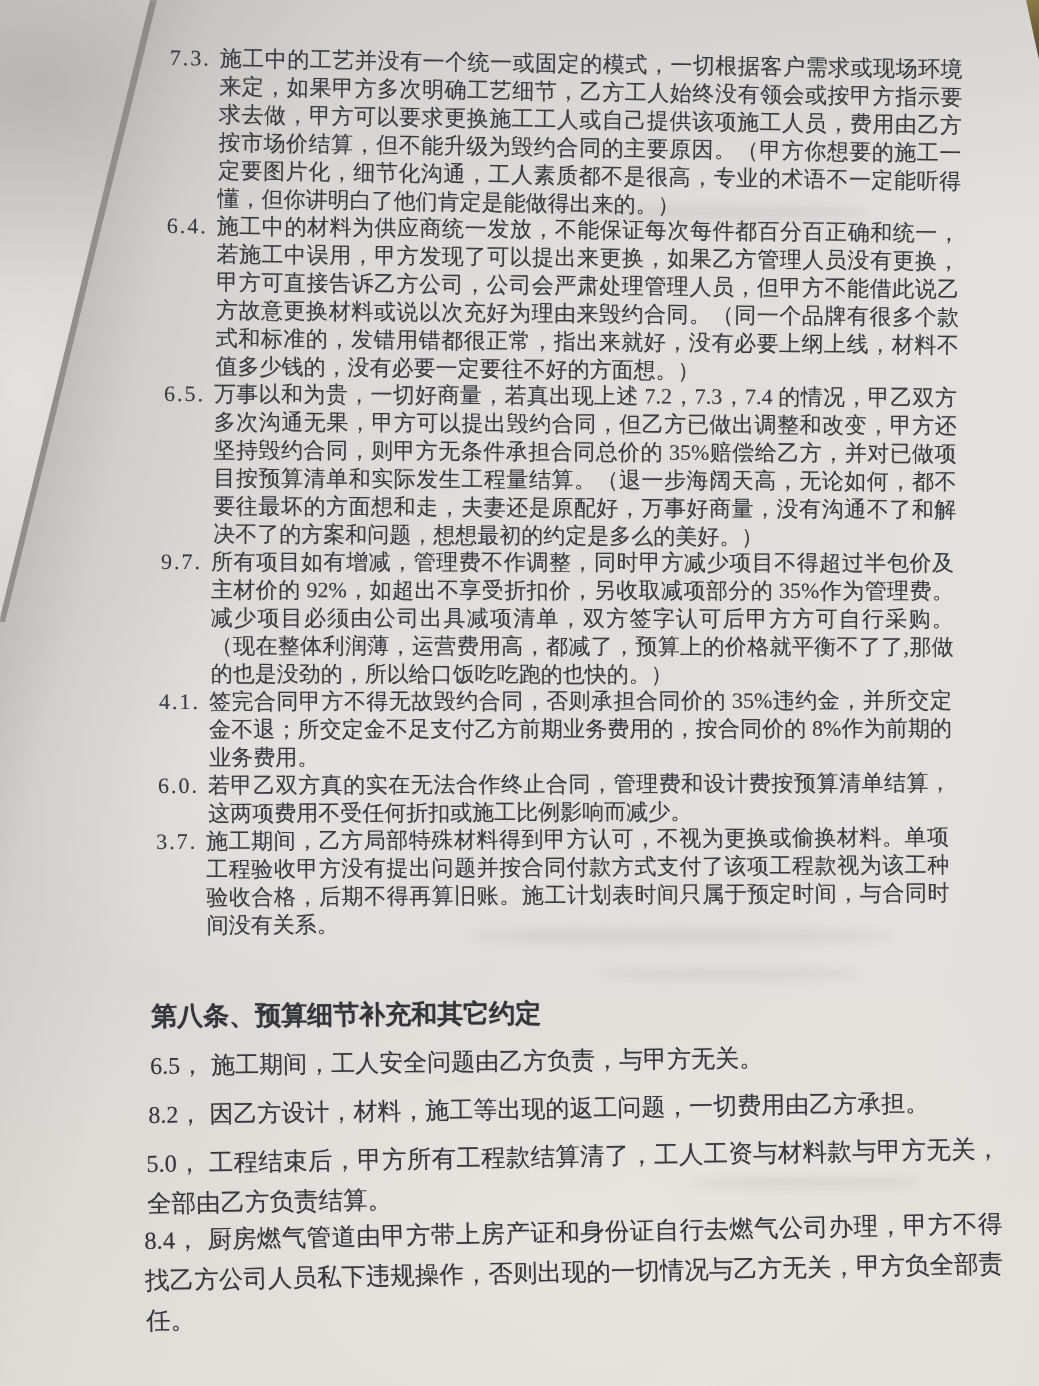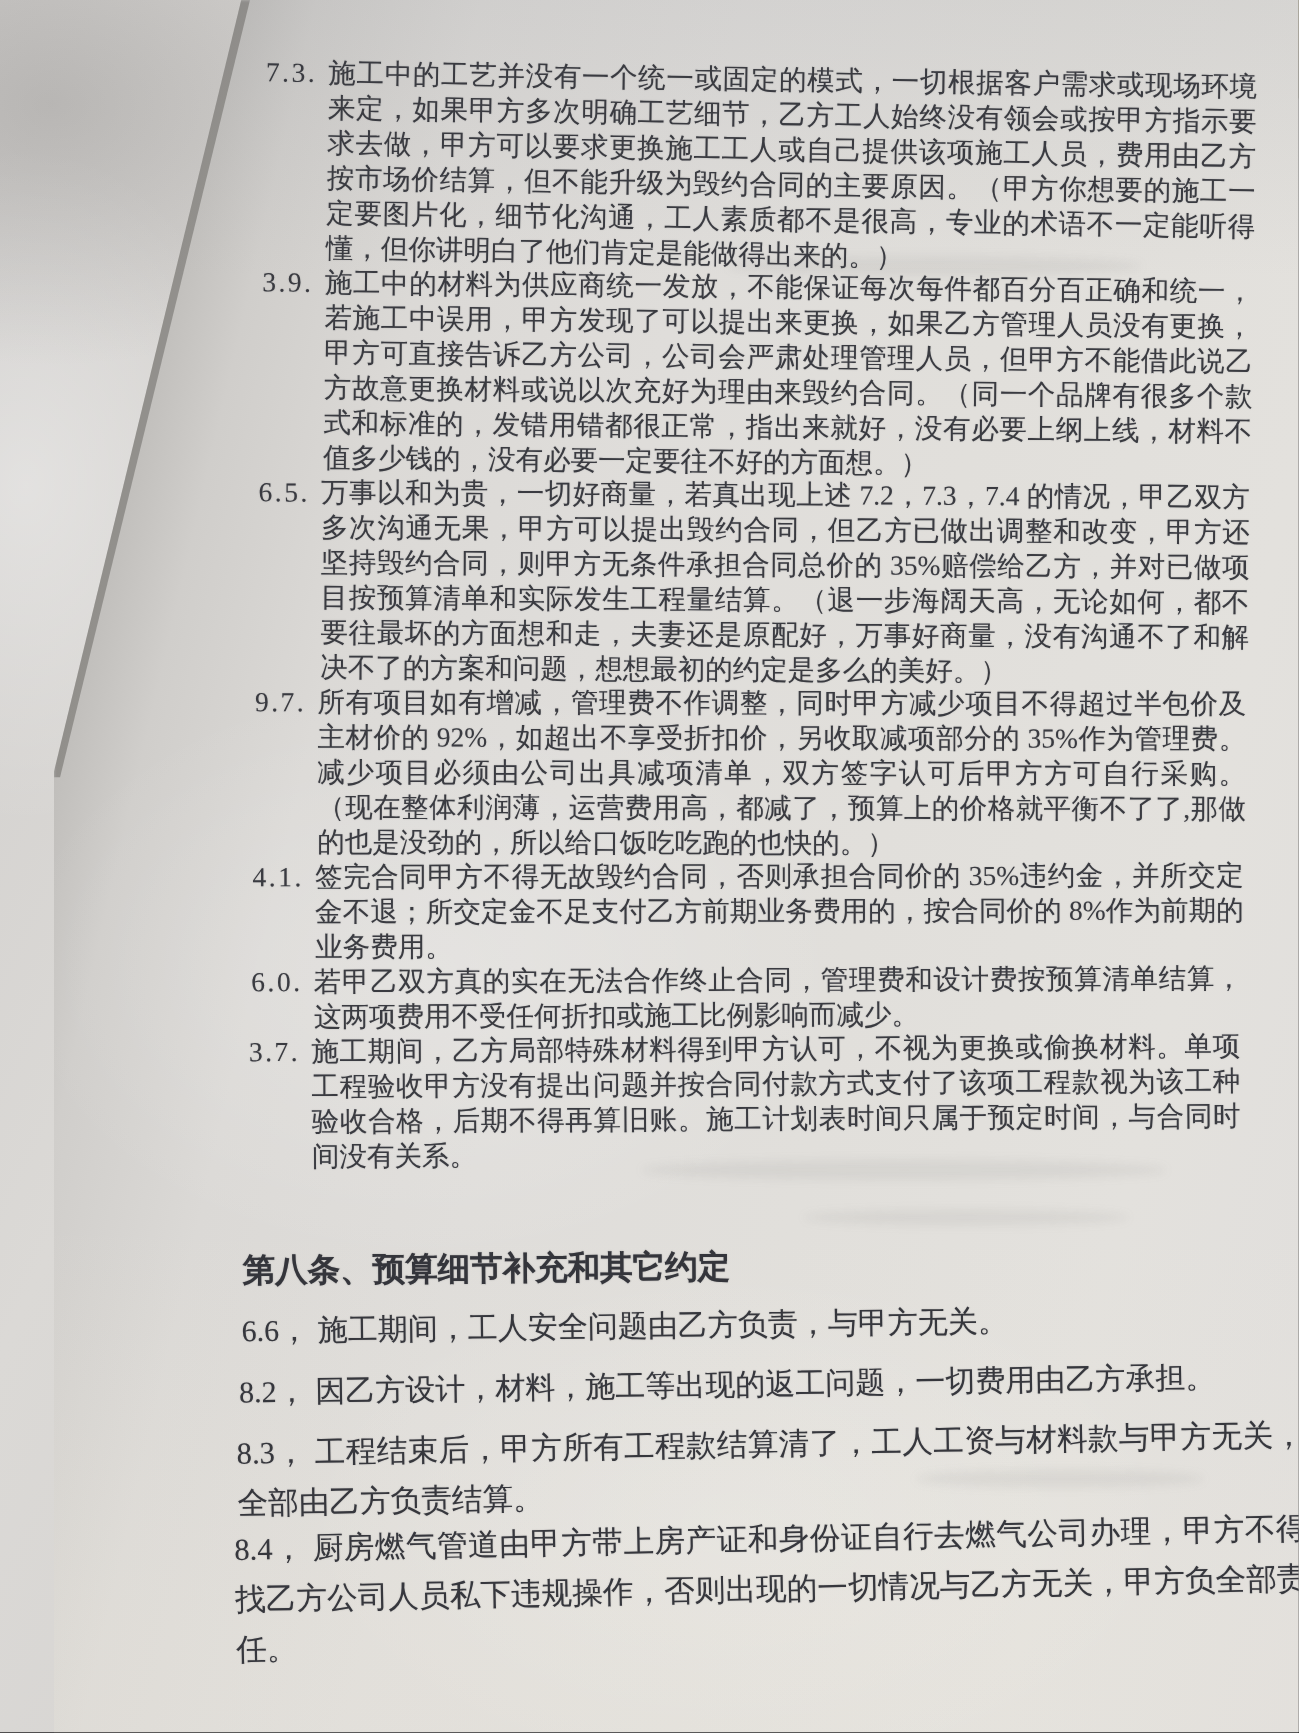--- a/index.html
+++ b/index.html
@@ -22,21 +22,20 @@
   }
   
   .page{
     position:absolute;inset:0;
     clip-path:polygon(150px 0,1026px 0,1039px 60px,1039px 1386px,0 1386px,0 618px);
     background:
       linear-gradient(180deg, rgba(150,152,158,0.16) 0%, rgba(0,0,0,0) 16%, rgba(0,0,0,0) 70%, rgba(238,233,220,0.20) 94%),
       radial-gradient(ellipse 480px 340px at 30% 56%, rgba(255,255,255,0.20), rgba(0,0,0,0) 70%),
       radial-gradient(ellipse 520px 300px at 55% 88%, rgba(255,255,255,0.16), rgba(0,0,0,0) 70%),
       linear-gradient(103deg,#84827e 0%,#9b9996 3.5%,#bab8b5 9%,#d0cecb 16%,#dbd9d6 26%,#dfddda 42%,#e1dfdb 62%,#e3e1dd 82%,#e0dedc 100%);
-    margin-left: 43px;
   }
   
   .edge-line{
     position:absolute;inset:0;
     clip-path:polygon(149px 0,157px 0,5px 622px,0 622px,0 610px);
     background:rgba(88,86,83,0.45);
     filter:blur(1.2px);
   }
   
   .smudge{position:absolute;background:rgba(115,115,122,0.10);filter:blur(4px);border-radius:50%;}
@@ -95,21 +94,21 @@
     <div class="smudge s2"></div>
     <div class="smudge s3"></div>
     <div class="smudge s4"></div>
 
     <section class="sec7">
       <div class="clause c0">
         <span class="num">7.3.</span>
         <p>施工中的工艺并没有一个统一或固定的模式，一切根据客户需求或现场环境来定，如果甲方多次明确工艺细节，乙方工人始终没有领会或按甲方指示要求去做，甲方可以要求更换施工工人或自己提供该项施工人员，费用由乙方按市场价结算，但不能升级为毁约合同的主要原因。（甲方你想要的施工一定要图片化，细节化沟通，工人素质都不是很高，专业的术语不一定能听得懂，但你讲明白了他们肯定是能做得出来的。）</p>
       </div>
       <div class="clause c1">
-        <span class="num">3.9.</span>
+        <span class="num">6.4.</span>
         <p>施工中的材料为供应商统一发放，不能保证每次每件都百分百正确和统一，若施工中误用，甲方发现了可以提出来更换，如果乙方管理人员没有更换，甲方可直接告诉乙方公司，公司会严肃处理管理人员，但甲方不能借此说乙方故意更换材料或说以次充好为理由来毁约合同。（同一个品牌有很多个款式和标准的，发错用错都很正常，指出来就好，没有必要上纲上线，材料不值多少钱的，没有必要一定要往不好的方面想。）</p>
       </div>
       <div class="clause c2">
         <span class="num">6.5.</span>
         <p>万事以和为贵，一切好商量，若真出现上述 7.2，7.3，7.4 的情况，甲乙双方多次沟通无果，甲方可以提出毁约合同，但乙方已做出调整和改变，甲方还坚持毁约合同，则甲方无条件承担合同总价的 35%赔偿给乙方，并对已做项目按预算清单和实际发生工程量结算。（退一步海阔天高，无论如何，都不要往最坏的方面想和走，夫妻还是原配好，万事好商量，没有沟通不了和解决不了的方案和问题，想想最初的约定是多么的美好。）</p>
       </div>
       <div class="clause c3">
         <span class="num">9.7.</span>
         <p>所有项目如有增减，管理费不作调整，同时甲方减少项目不得超过半包价及主材价的 92%，如超出不享受折扣价，另收取减项部分的 35%作为管理费。减少项目必须由公司出具减项清单，双方签字认可后甲方方可自行采购。（现在整体利润薄，运营费用高，都减了，预算上的价格就平衡不了了,那做的也是没劲的，所以给口饭吃吃跑的也快的。）</p>
       </div>
@@ -122,24 +121,24 @@
         <p>若甲乙双方真的实在无法合作终止合同，管理费和设计费按预算清单结算，这两项费用不受任何折扣或施工比例影响而减少。</p>
       </div>
       <div class="clause c6">
         <span class="num">3.7.</span>
         <p>施工期间，乙方局部特殊材料得到甲方认可，不视为更换或偷换材料。单项工程验收甲方没有提出问题并按合同付款方式支付了该项工程款视为该工种验收合格，后期不得再算旧账。施工计划表时间只属于预定时间，与合同时间没有关系。</p>
       </div>
     </section>
 
     <h2 class="h8">第八条、预算细节补充和其它约定</h2>
 
-    <p class="a8 a81"><span class="anum">6.6，</span><span>施工期间，工人安全问题由乙方负责，与甲方无关。</span></p>
+    <p class="a8 a81"><span class="anum">6.5，</span><span>施工期间，工人安全问题由乙方负责，与甲方无关。</span></p>
 
     <p class="a8 a82"><span class="anum">8.2，</span><span>因乙方设计，材料，施工等出现的返工问题，一切费用由乙方承担。</span></p>
 
-    <p class="a8 a83"><span class="anum">8.3，</span><span>工程结束后，甲方所有工程款结算清了，工人工资与材料款与甲方无关，全部由乙方负责结算。</span></p>
+    <p class="a8 a83"><span class="anum">5.0，</span><span>工程结束后，甲方所有工程款结算清了，工人工资与材料款与甲方无关，全部由乙方负责结算。</span></p>
 
     <p class="a8 a84"><span class="anum">8.4，</span><span>厨房燃气管道由甲方带上房产证和身份证自行去燃气公司办理，甲方不得找乙方公司人员私下违规操作，否则出现的一切情况与乙方无关，甲方负全部责任。</span></p>
 
     <div class="edge-line"></div>
   </div>
 
 </div>
 
 </body></html>

